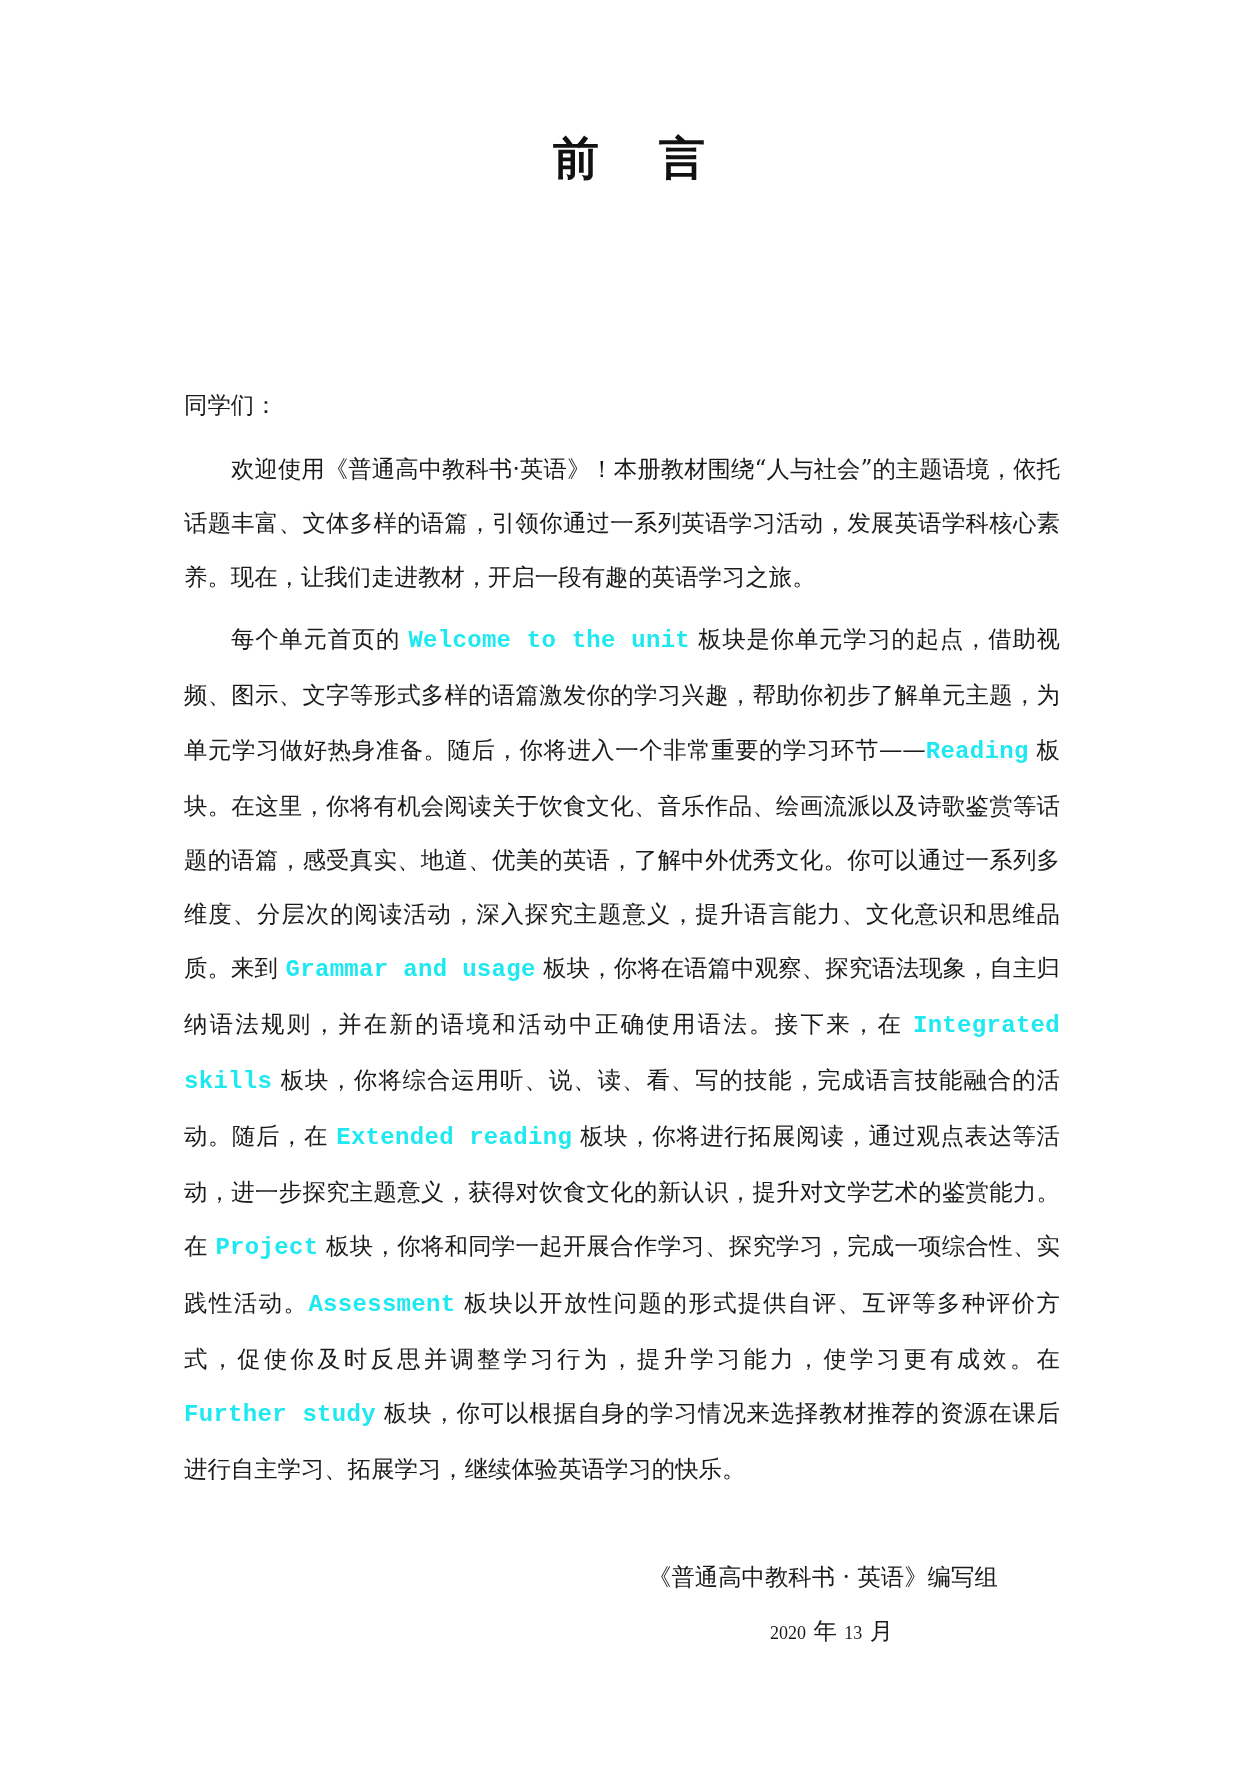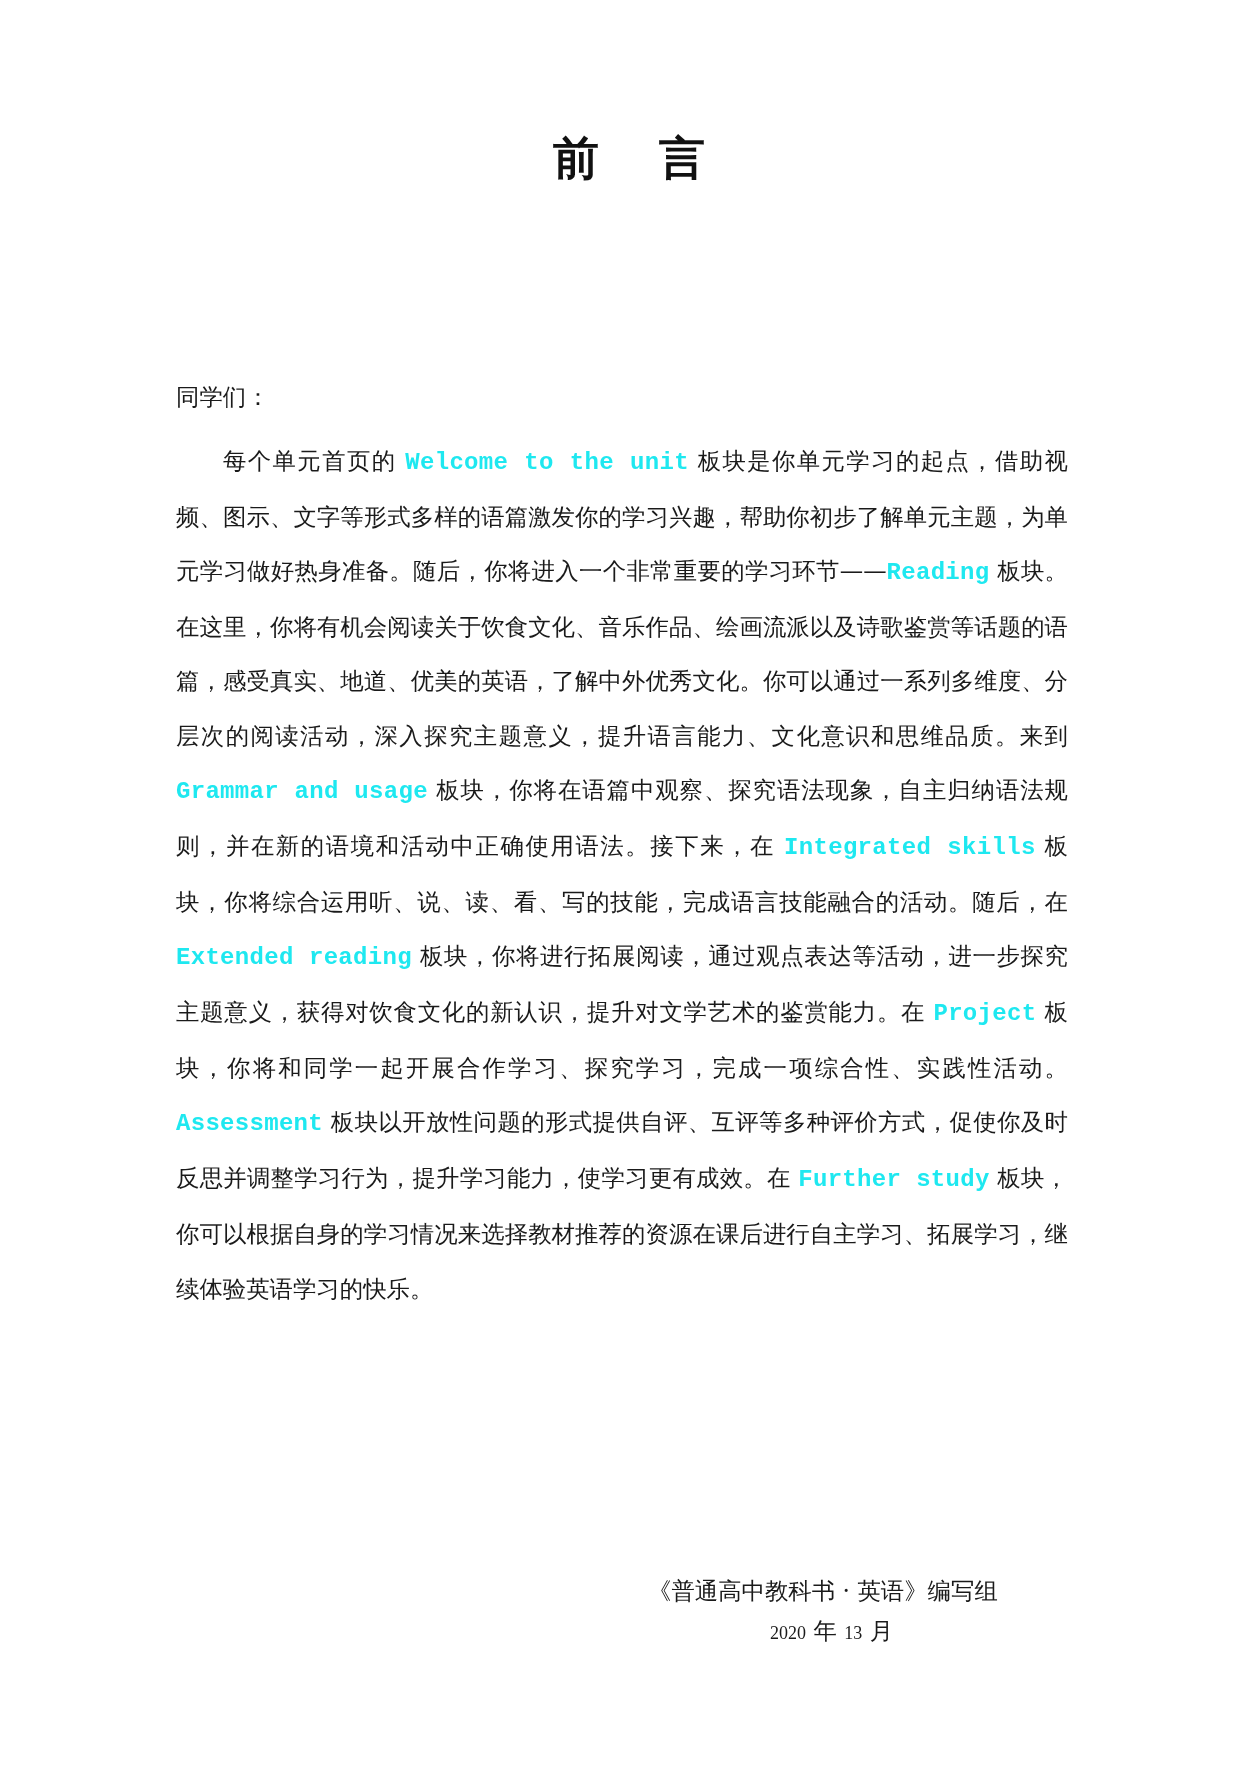--- a/index.html
+++ b/index.html
@@ -9,42 +9,43 @@
     position: absolute; left: 0; top: 128px; width: 1258px; text-align: center;
     font-family: Liberation Mono, monospace; font-weight: bold; font-size: 46px; letter-spacing: 60px;
     color: #111;
   }
   .title span.c2 { letter-spacing: 0; }
   .body {
     position: absolute; left: 176px; top: 370px; width: 892px;
     font-family: "DejaVu Serif", serif; font-size: 23.4px; line-height: 54.1px;
     text-align: justify; color: #1a1a1a;
   }
-  .body p { margin: 0; }
+  .body p { margin: 8px; }
   .salutation { margin-bottom: 10px !important; }
   .indent { text-indent: 47px; }
   .kw { color: #1ee8f0; font-family: Liberation Mono, monospace; font-weight: bold; font-size: 24px; letter-spacing: 0.3px; }
   .sign {
     position: absolute; left: 648px; top: 1561px;
-    font-family: "DejaVu Serif", serif; font-size: 23.4px; color: #1a1a1a; margin-top: 14px;
+    font-family: "DejaVu Serif", serif; font-size: 23.4px; color: #1a1a1a;
   }
   .date {
     position: absolute; left: 770px; top: 1615px;
     font-family: "DejaVu Serif", serif; font-size: 23.4px; color: #1a1a1a;
   }
   .date .num { font-family: Liberation Serif, serif; font-size: 18px; }
 </style>
 </head>
 <body>
 
 <div class="page">
   <div class="title">
     <span>前</span><span class="c2">言</span>
   </div>
 
   <div class="body">
     <p class="salutation">同学们：</p>
+    <p class="indent">欢迎使用《普通高中教科书·英语》！本册教材围绕“人与社会”的主题语境，依托话题丰富、文体多样的语篇，引领你通过一系列英语学习活动，发展英语学科核心素养。现在，让我们走进教材，开启一段有趣的英语学习之旅。</p>
     <p class="indent"><span>每个单元首页的 </span><span class="kw">Welcome to the unit</span><span> 板块是你单元学习的起点，借助视频、图示、文字等形式多样的语篇激发你的学习兴趣，帮助你初步了解单元主题，为单元学习做好热身准备。随后，你将进入一个非常重要的学习环节——</span><span class="kw">Reading</span><span> 板块。在这里，你将有机会阅读关于饮食文化、音乐作品、绘画流派以及诗歌鉴赏等话题的语篇，感受真实、地道、优美的英语，了解中外优秀文化。你可以通过一系列多维度、分层次的阅读活动，深入探究主题意义，提升语言能力、文化意识和思维品质。来到 </span><span class="kw">Grammar and usage</span><span> 板块，你将在语篇中观察、探究语法现象，自主归纳语法规则，并在新的语境和活动中正确使用语法。接下来，在 </span><span class="kw">Integrated skills</span><span> 板块，你将综合运用听、说、读、看、写的技能，完成语言技能融合的活动。随后，在 </span><span class="kw">Extended reading</span><span> 板块，你将进行拓展阅读，通过观点表达等活动，进一步探究主题意义，获得对饮食文化的新认识，提升对文学艺术的鉴赏能力。在 </span><span class="kw">Project</span><span> 板块，你将和同学一起开展合作学习、探究学习，完成一项综合性、实践性活动。</span><span class="kw">Assessment</span><span> 板块以开放性问题的形式提供自评、互评等多种评价方式，促使你及时反思并调整学习行为，提升学习能力，使学习更有成效。在 </span><span class="kw">Further study</span><span> 板块，你可以根据自身的学习情况来选择教材推荐的资源在课后进行自主学习、拓展学习，继续体验英语学习的快乐。</span></p>
   </div>
 
   <div class="sign">《普通高中教科书 · 英语》编写组</div>
   <div class="date"><span class="num">2020</span><span> 年 </span><span class="num">13</span><span> 月</span></div>
 </div>
 
 </body></html>

